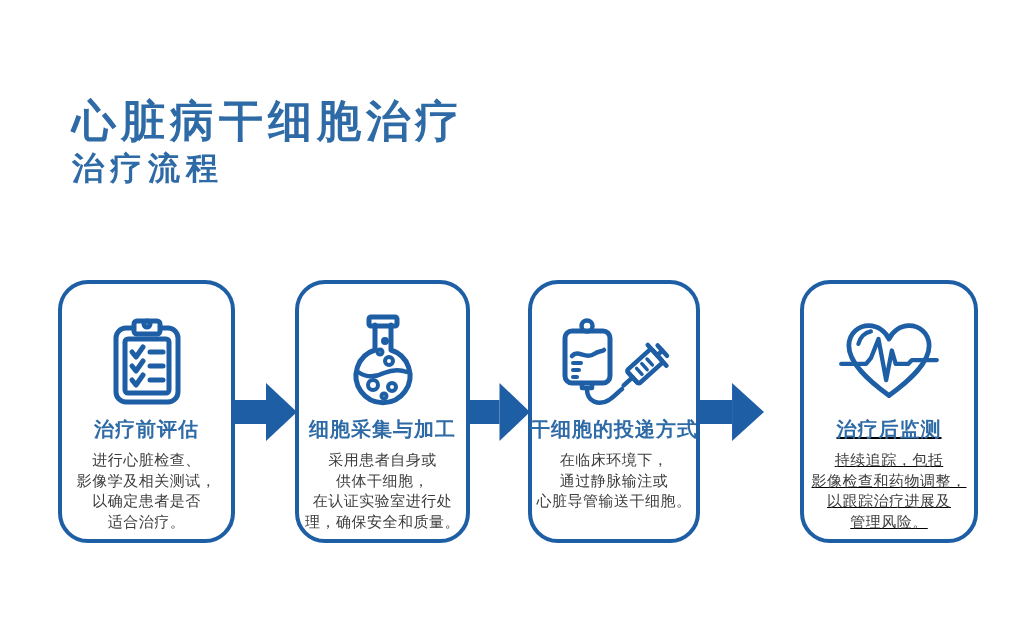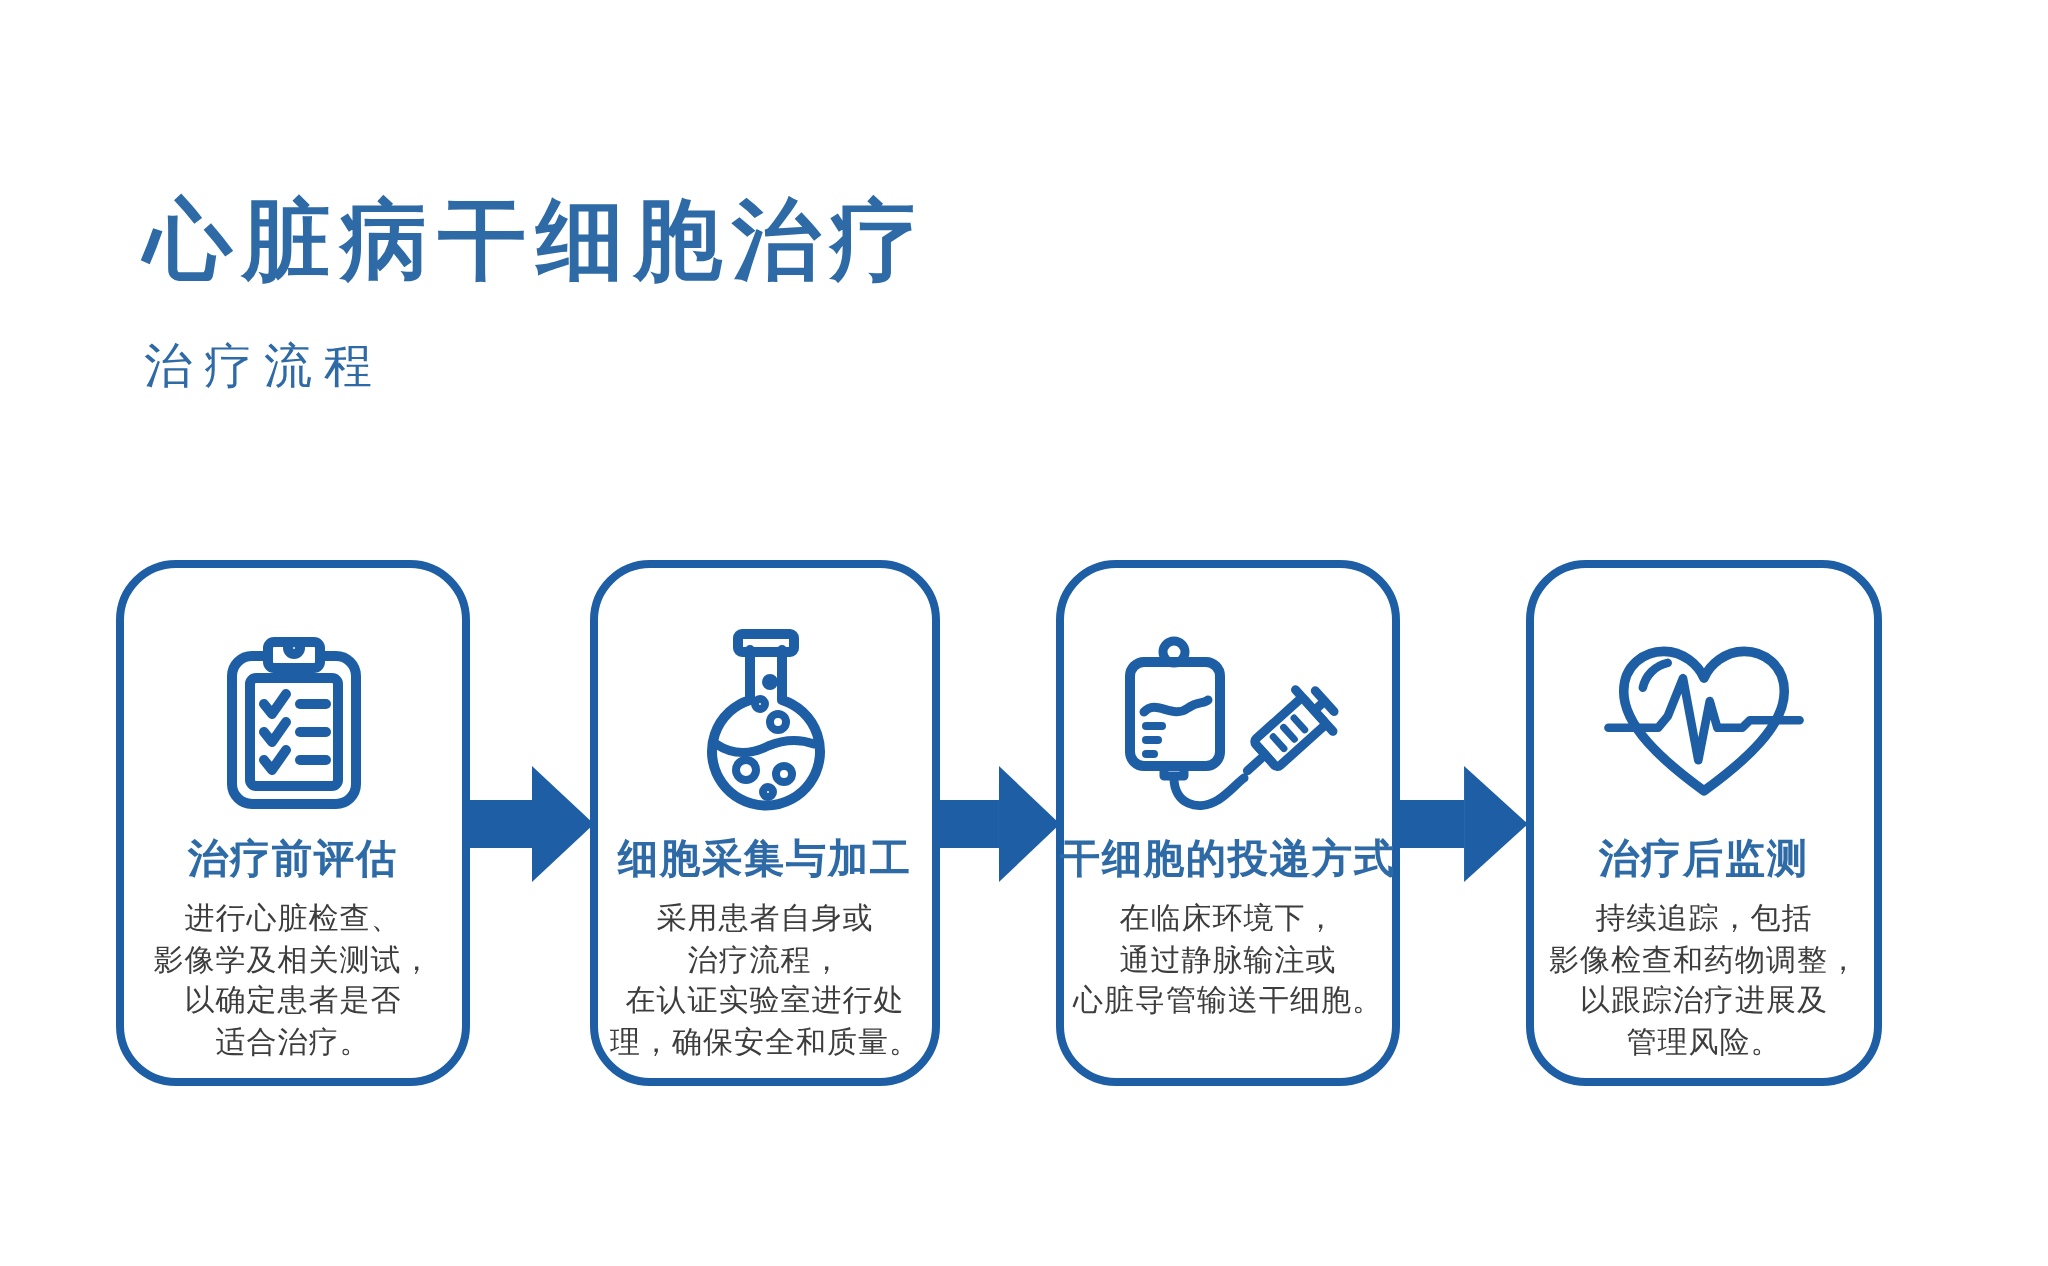--- a/index.html
+++ b/index.html
@@ -17,37 +17,37 @@
   }
   .canvas{position:relative;width:1024px;height:633px;background:var(--bg);}
 
   .header{position:absolute;left:72px;top:96px;}
   .page-title{
     margin:0;
     font-size:44px;line-height:1.15;font-weight:700;
     letter-spacing:5px;color:var(--title-blue);
   }
   .page-subtitle{
-    margin:24px 0 0;
-    font-size:24px;line-height:1.1;font-weight:400;
+    margin:4px 0 0;
+    font-size:32px;line-height:1.1;font-weight:700;
     letter-spacing:6px;color:var(--title-blue);
   }
 
   .card{
     position:absolute;top:280px;height:263px;
     box-sizing:border-box;
     border:4px solid var(--accent);
     border-radius:30px;
     background:var(--bg);
     display:flex;flex-direction:column;align-items:center;
   }
   .card-1{left:58px;width:177px;}
   .card-2{left:295px;width:175px;}
   .card-3{left:528px;width:172px;}
-  .card-4{left:763px;width:178px;}
+  .card-4{left:800px;width:178px;text-decoration:underline;}
 
   .card-icon{
     margin-top:32px;height:92px;
     display:flex;align-items:center;justify-content:center;
     color:var(--accent);
   }
   .card-icon svg{display:block;}
   .step-title{
     margin-top:8px;
     font-size:20px;font-weight:800;letter-spacing:1px;
@@ -117,21 +117,21 @@
         <circle cx="30" cy="71" r="5" stroke-width="4"></circle>
         <circle cx="49" cy="73" r="4" stroke-width="4"></circle>
         <circle cx="41" cy="82" r="2.5" stroke-width="4"></circle>
         <circle cx="46" cy="47" r="4" stroke-width="4"></circle>
         <circle cx="37" cy="38" r="2.5" stroke-width="4"></circle>
         <circle cx="42" cy="27" r="2" stroke-width="4"></circle>
       </svg>
     </span>
     <div class="step-title">细胞采集与加工</div>
     <div class="step-body">采用患者自身或
-治疗流程，
+供体干细胞，
 在认证实验室进行处
 理，确保安全和质量。</div>
   </div>
 
   <span class="arrow arrow-2">
     <svg viewBox="0 0 64 58" preserveAspectRatio="none">
       <rect x="0" y="17" width="33" height="24" fill="currentColor"></rect>
       <polygon points="33,0 64,29 33,58" fill="currentColor"></polygon>
     </svg>
   </span>

